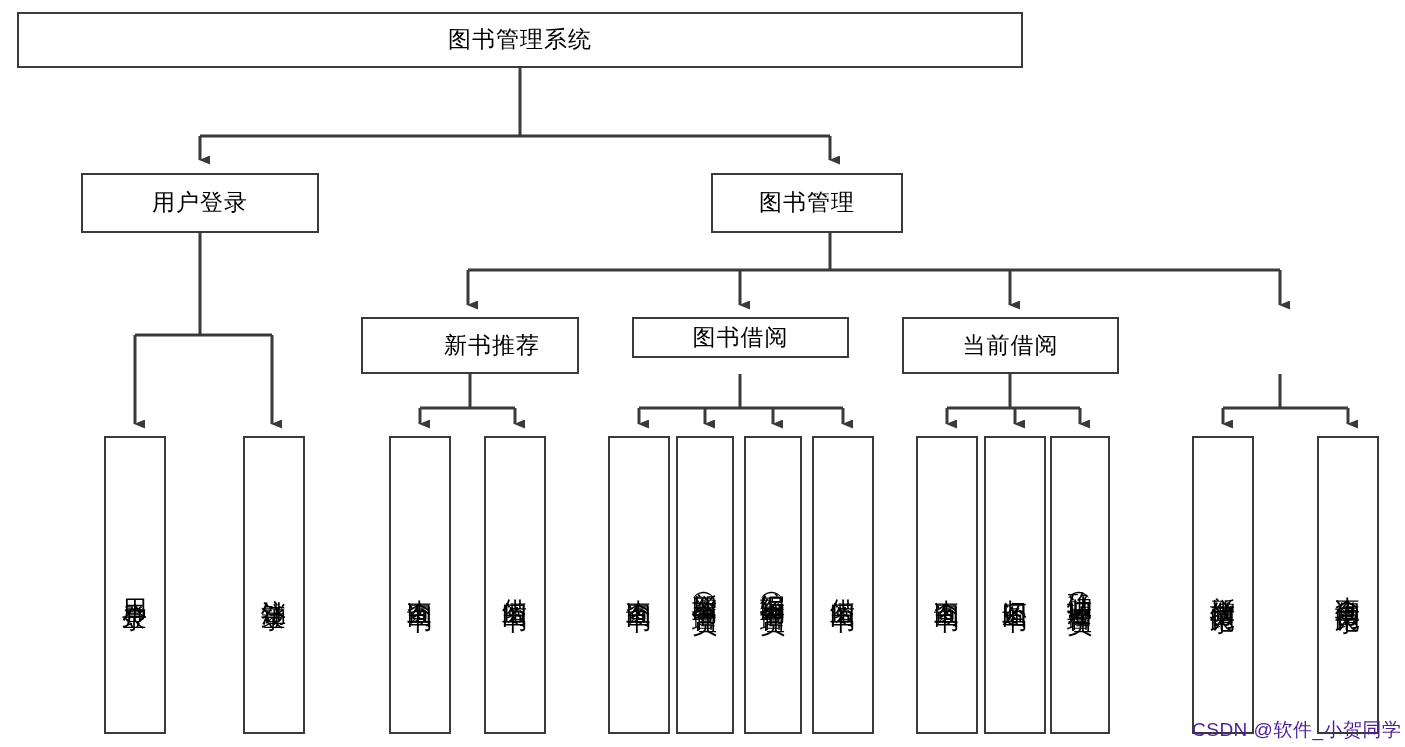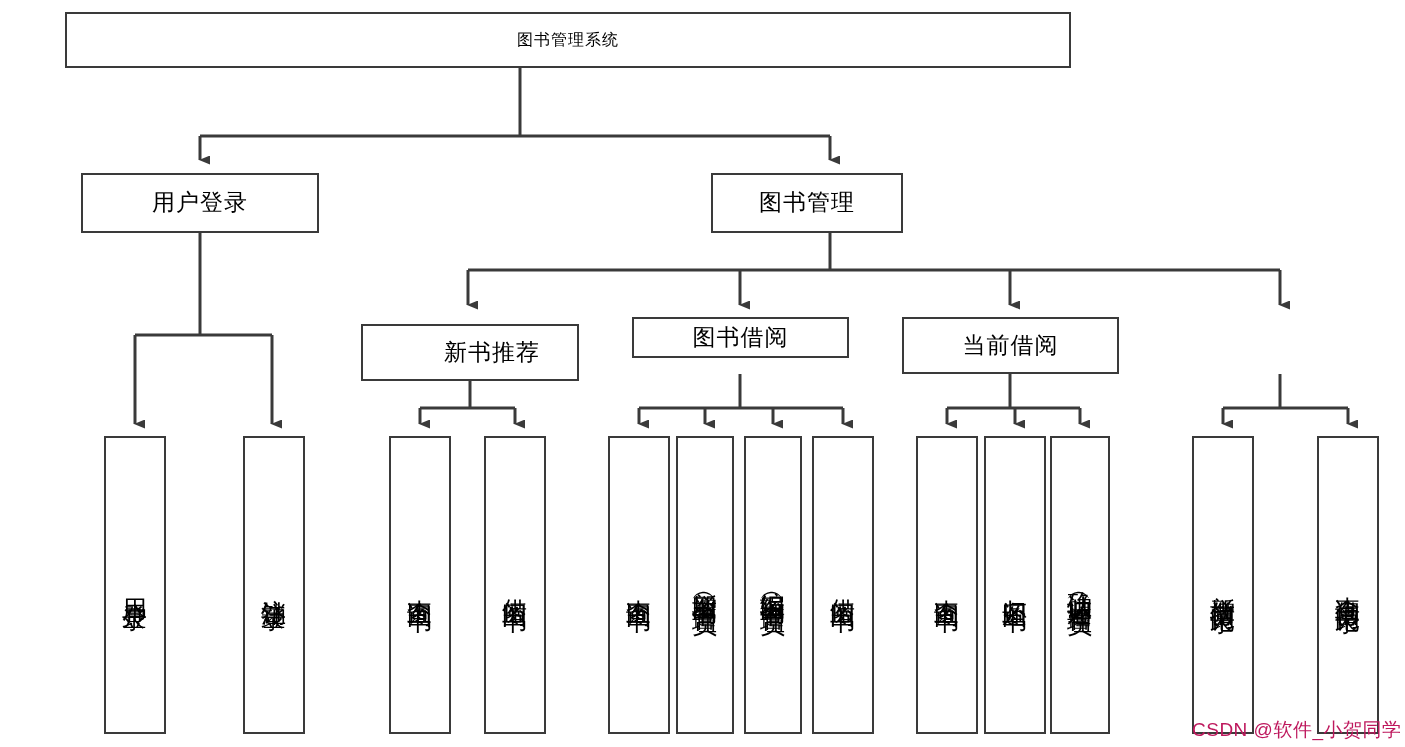--- a/index.html
+++ b/index.html
@@ -35,22 +35,21 @@
     justify-content: center;
     color: #000000;
     text-align: center;
   }
   .node.h {
     font-size: 23px;
     line-height: 1.1;
     letter-spacing: 1px;
   }
   .node.h.root {
-    font-size: 16px;
-    margin-left: 48px;
+    font-size: 23px;
   }
   .leaf {
     position: absolute;
     box-sizing: border-box;
     background: #ffffff;
     border: 2px solid #3a3a3a;
     display: flex;
     align-items: center;
     justify-content: center;
     overflow: hidden;
@@ -61,21 +60,21 @@
     font-size: 25px;
     line-height: 1.12;
     letter-spacing: 3px;
     color: #000000;
     white-space: nowrap;
     text-align: center;
   }
   .watermark {
     position: absolute;
     font-size: 19px;
-    color: #be185d;
+    color: #4c1d95;
     white-space: nowrap;
     letter-spacing: 0.5px;
   }
 </style>
 </head>
 <body>
 
 <div id="canvas">
 
   <svg class="connectors" viewBox="0 0 1405 747" xmlns="http://www.w3.org/2000/svg">
@@ -133,21 +132,21 @@
     <span>图书管理系统</span>
   </div>
 
   <div class="node h" style="left:81px; top:173px; width:238px; height:60px;">
     <span>用户登录</span>
   </div>
   <div class="node h" style="left:711px; top:173px; width:192px; height:60px;">
     <span>图书管理</span>
   </div>
 
-  <div class="node h" style="left:361px; top:324px; width:218px; height:57px;padding-left:44px;">
+  <div class="node h" style="left:361px; top:317px; width:218px; height:57px;padding-left:44px;">
     <span>新书推荐</span>
   </div>
   <div class="node h" style="left:632px; top:317px; width:217px; height:41px;">
     <span>图书借阅</span>
   </div>
   <div class="node h" style="left:902px; top:317px; width:217px; height:57px;justify-content:center;">
     <span>当前借阅</span>
   </div>
 
   <div class="leaf" style="left:104px; top:436px; width:62px; height:298px;">

